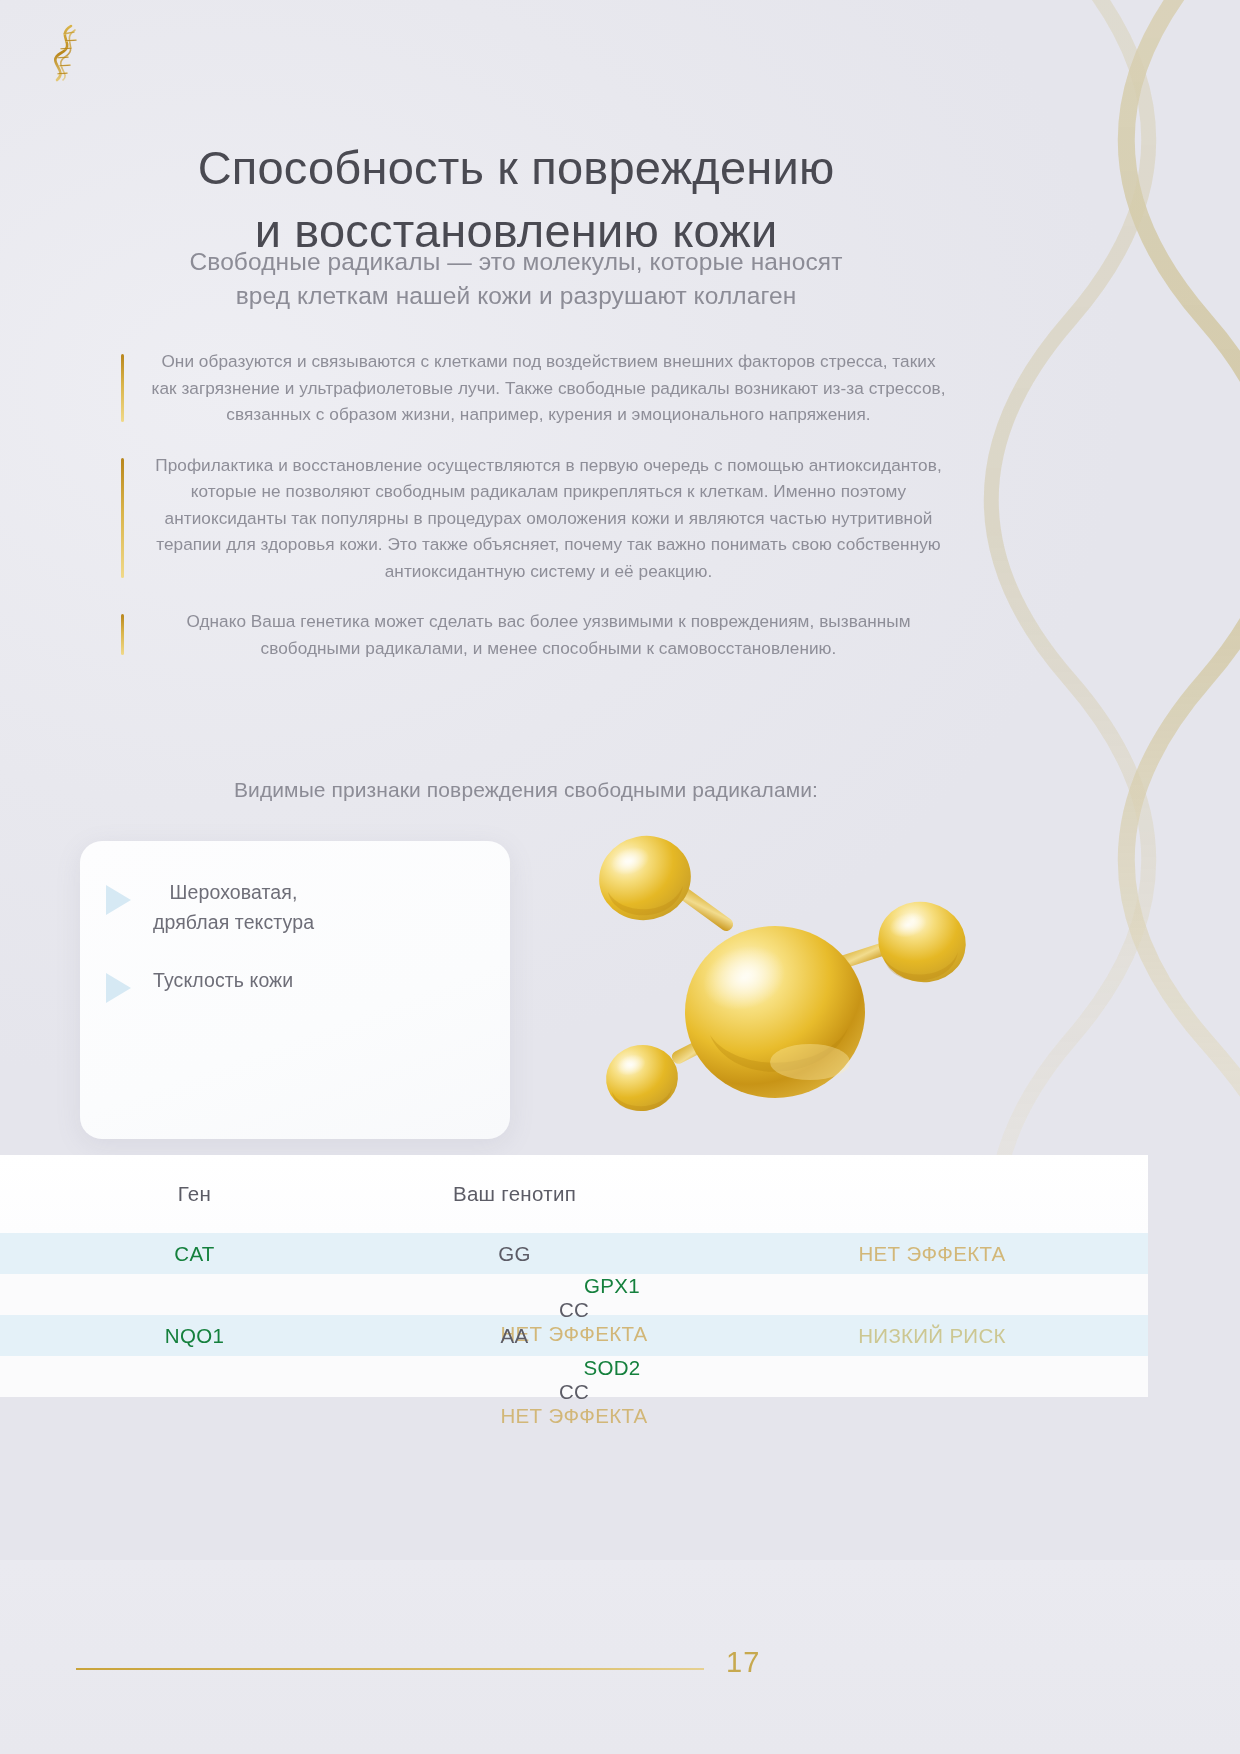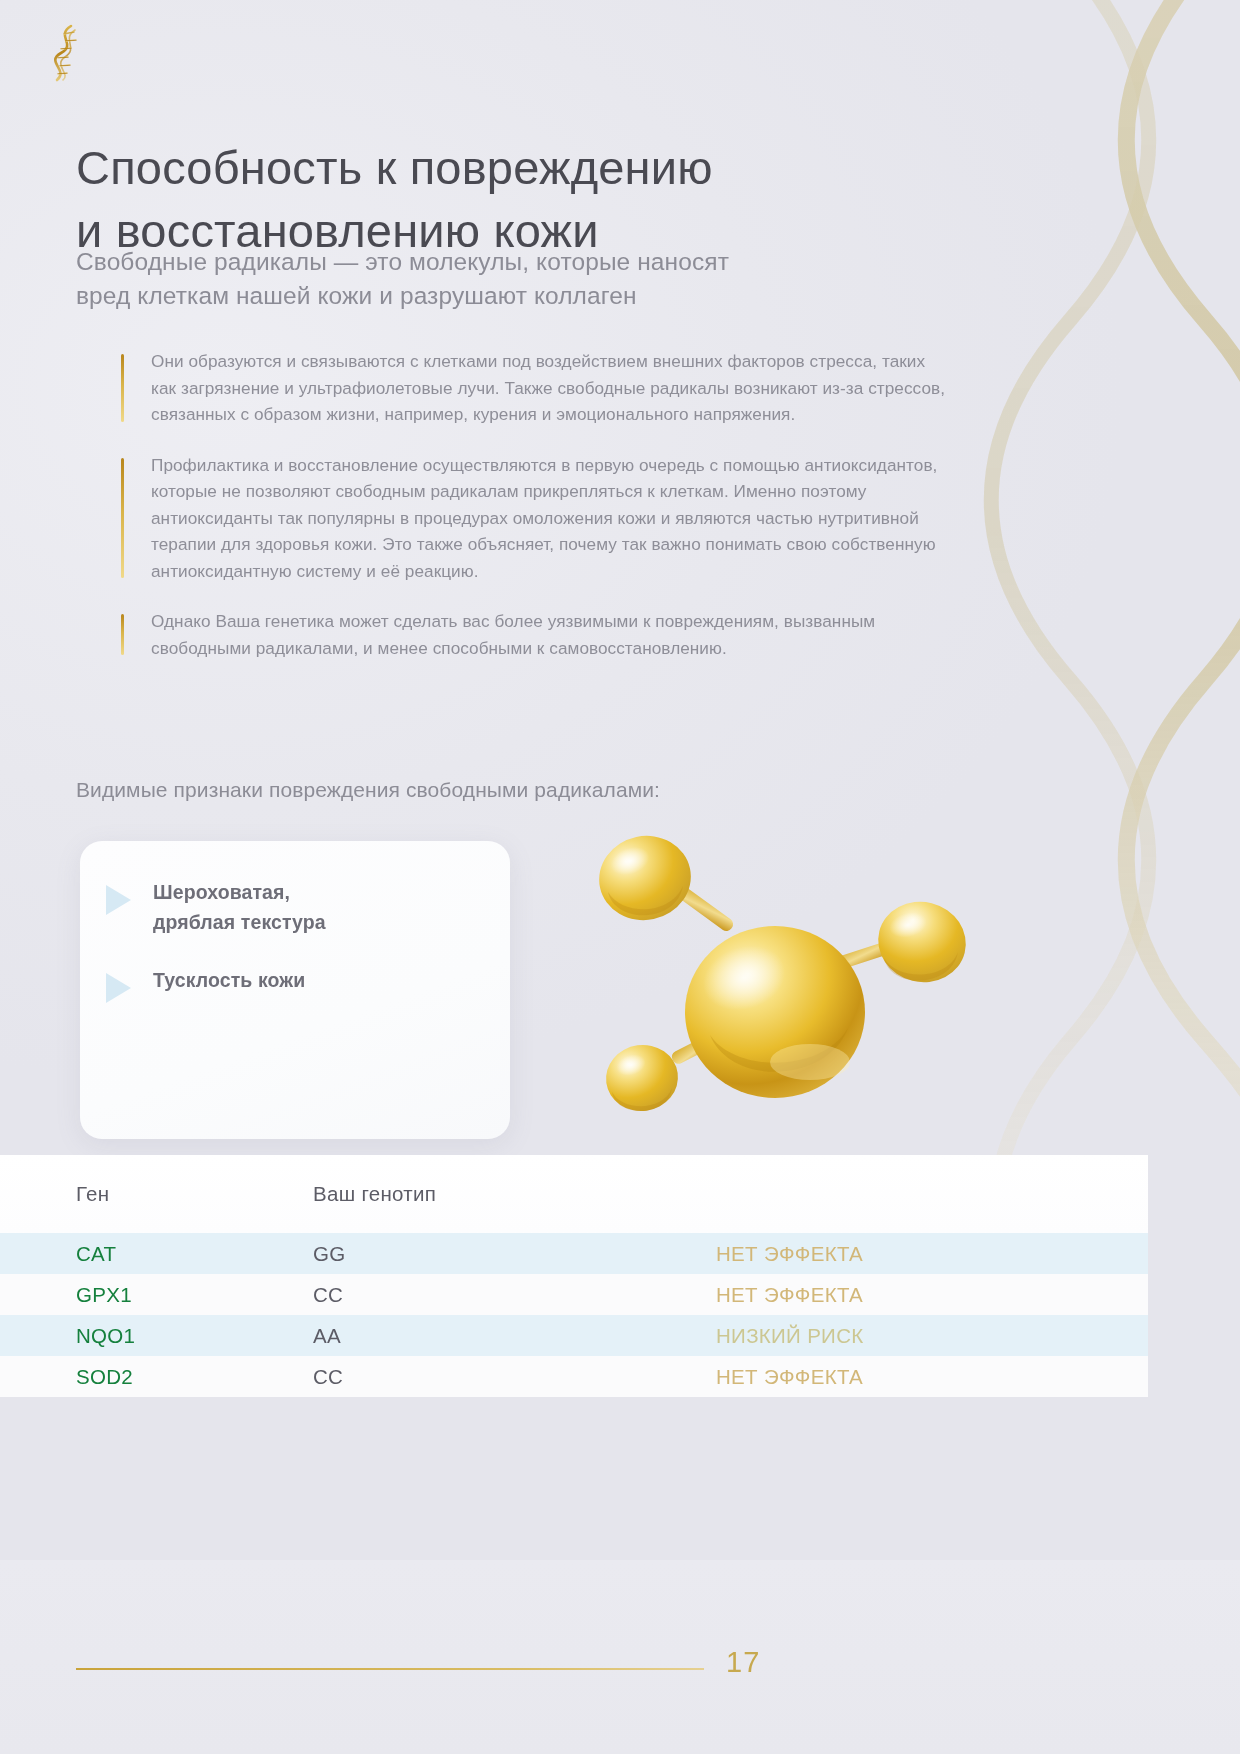--- a/index.html
+++ b/index.html
@@ -2,21 +2,21 @@
 <html><head>
 <meta charset="utf-8">
 <style>
   html,body{margin:0;padding:0;}
   body{
     width:1240px;height:1754px;position:relative;overflow:hidden;
     background:#e9e9ef;
     font-family:"Liberation Sans","DejaVu Sans",sans-serif;
     -webkit-font-smoothing:antialiased;
   }
-  .page{position:absolute;inset:0;}
+  .page{position:absolute;inset:0;text-align:center;}
 
   
   .bg-vignette{
     position:absolute;inset:0;
     background:
       radial-gradient(ellipse 900px 700px at 18% 22%, #eeeef3 0%, #e8e8ee 60%, #e5e5ec 100%);
     z-index:0;
   }
   
   .dna-watermark{
@@ -70,38 +70,38 @@
   .bullet{display:flex;align-items:flex-start;margin:0 0 26px 26px;}
   .bullet:last-child{margin-bottom:0;}
   .tri{
     width:0;height:0;flex:0 0 auto;
     border-left:25px solid #d6e9f4;
     border-top:15px solid transparent;
     border-bottom:15px solid transparent;
     margin-top:10px;margin-right:22px;
   }
   .bullet .txt{
-    font-size:19.5px;line-height:30px;font-weight:700;color:#6e6e78;
+    font-size:19.5px;line-height:30px;font-weight:400;color:#6e6e78;
     letter-spacing:.1px;padding-top:2px;
   }
 
   
   .molecule{position:absolute;left:560px;top:830px;width:430px;height:320px;z-index:4;}
 
   
   .table{position:absolute;left:0;top:1155px;width:1148px;z-index:5;}
   .trow{display:flex;align-items:center;height:41px;}
   .thead{
     height:78px;background:linear-gradient(180deg,#ffffff 0%,#fdfdfe 100%);
   }
   .thead .c{
     font-size:27px;font-weight:300;color:#5c5c66;letter-spacing:.1px;
   }
   .rowA{background:#e4f1f8;}
-  .rowB{background:#fbfbfc;}
+  .rowB{background:#fbfbfc;flex-direction:column;}
   .trow .c{font-size:20.5px;font-weight:300;letter-spacing:.3px;}
   .c1{width:313px;padding-left:76px;box-sizing:border-box;color:#15803d;}
   .c2{width:403px;color:#5c5c66;}
   .c3{flex:1;color:#cdb26a;letter-spacing:1.1px;}
   .res-none{color:#d2b778;}
   .res-low{color:#ccc792;}
 
   
   .footer{position:absolute;left:0;top:1640px;width:1240px;height:60px;z-index:6;}
   .rule{

